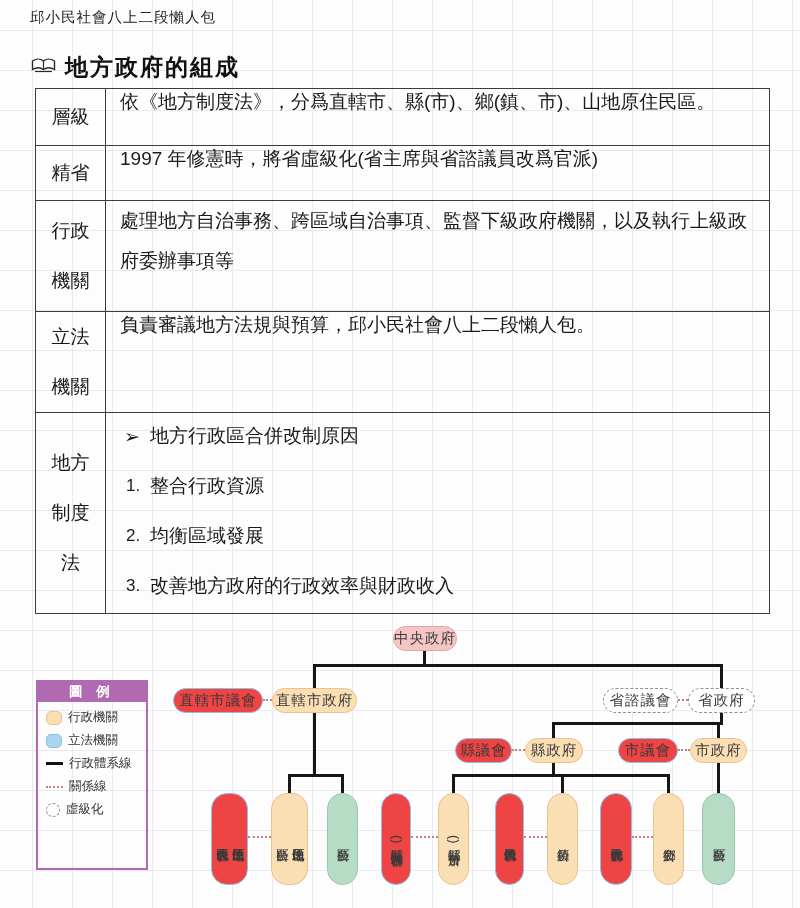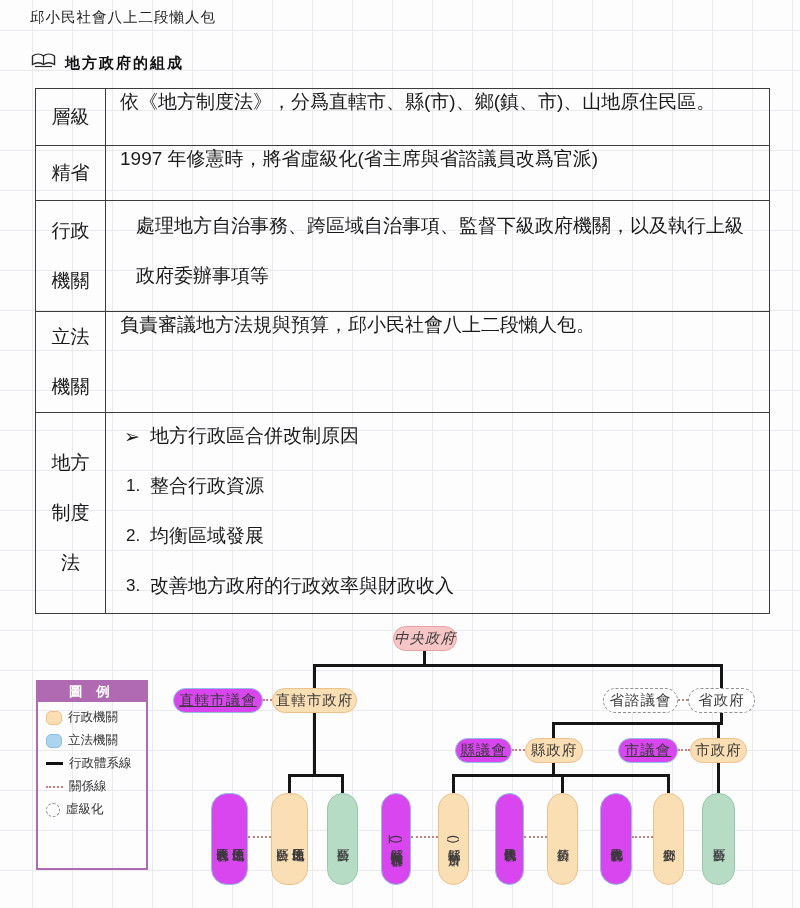--- a/index.html
+++ b/index.html
@@ -13,45 +13,45 @@
       linear-gradient(to right, #e9e9f0 1px, transparent 1px),
       linear-gradient(to bottom, #e9e9f0 1px, transparent 1px);
     background-size:40px 40px;
     background-position:-8px -10px;
     overflow:hidden;
   }
 
   
   .doc-header { position:absolute; left:30px; top:8px; font-size:14.5px; color:#222; letter-spacing:1px; }
   .doc-title  { position:absolute; left:30px; top:52px; display:flex; align-items:center; gap:8px; }
-  .doc-title .t { font-size:15px; font-weight:bold; letter-spacing:2px; color:#111; }
+  .doc-title .t { font-size:23px; font-weight:bold; letter-spacing:2px; color:#111; }
 
   
   .note-table { position:absolute; left:35px; top:88px; width:735px; border:1.5px solid #3c3c3c; }
   .tr { display:flex; border-bottom:1.5px solid #3c3c3c; }
   .tr:last-child { border-bottom:none; }
   .tl { width:70px; border-right:1.5px solid #3c3c3c; display:flex; align-items:center; justify-content:center; }
   .tl span { display:block; width:40px; word-break:break-all; text-align:center; font-size:19px; line-height:50px; }
   .tl.one span { line-height:24px; }
   .tc { flex:1; display:flex; flex-direction:column; justify-content:flex-start; padding:0 12px 0 14px; font-size:19px; }
   .r1 { height:57px; } .r2 { height:55px; } .r3 { height:111px; } .r4 { height:101px; } .r5 { height:200px; }
-  .r3 .tc div { line-height:50px;margin-left:16px; }
+  .r3 .tc div { line-height:40px; }
   .merge-cell { justify-content:flex-start; padding-top:10px; }
   .mline { display:flex; align-items:center; height:26px; margin-top:24px; }
   .mline.first { margin-top:0; }
   .mline .mk { width:30px; text-align:left; padding-left:4px; flex:0 0 30px; }
   .mline.num .mk { font-size:17px; padding-left:6px; }
 
   
   .node { position:absolute; height:25px; display:flex; align-items:center; justify-content:center;
           border-radius:13px; font-size:14.5px; letter-spacing:1px; color:#3a3a3a; z-index:3; }
   .exec    { background:#fbdfb4; border:1.5px solid #eec08a; }
-  .legis   { background:#d946ef; border:1.5px solid #8fc0e4;text-decoration:underline; }
+  .legis   { background:#ef4444; border:1.5px solid #8fc0e4; }
   .greenb  { background:#b7dcc6; border:1.5px solid #98c8ab; }
-  .central { background:#f6c6c6; border:1.5px solid #e7a2a2;font-style:italic; }
+  .central { background:#f6c6c6; border:1.5px solid #e7a2a2; }
   .ghost   { background:#ffffff; border:1.6px dashed #8f8f8f; }
 
   
   .pill { position:absolute; top:793px; height:92px; border-radius:16px;
           writing-mode:vertical-rl; text-orientation:mixed; white-space:pre-line;
           display:flex; align-items:center; justify-content:center;
           font-size:12.5px; line-height:1.25; color:#3a3a3a; z-index:3; }
 
   
   .vline { position:absolute; width:3px; background:#161616; z-index:1; }

